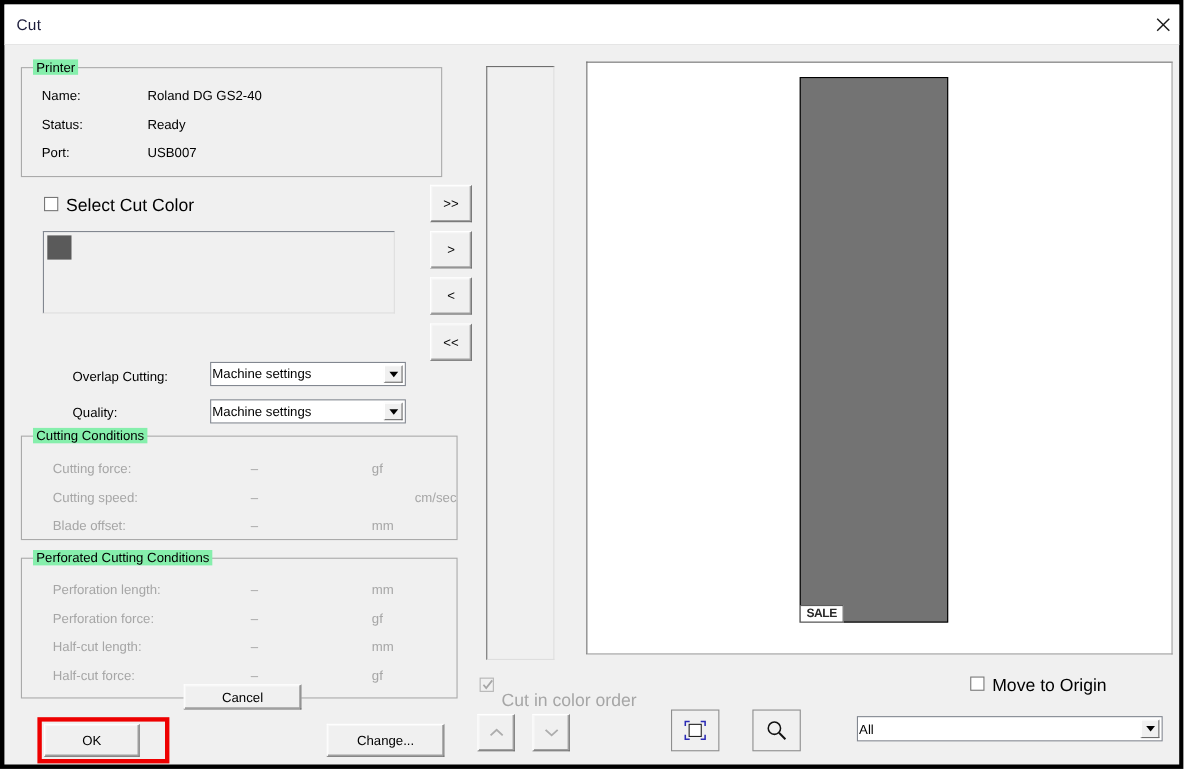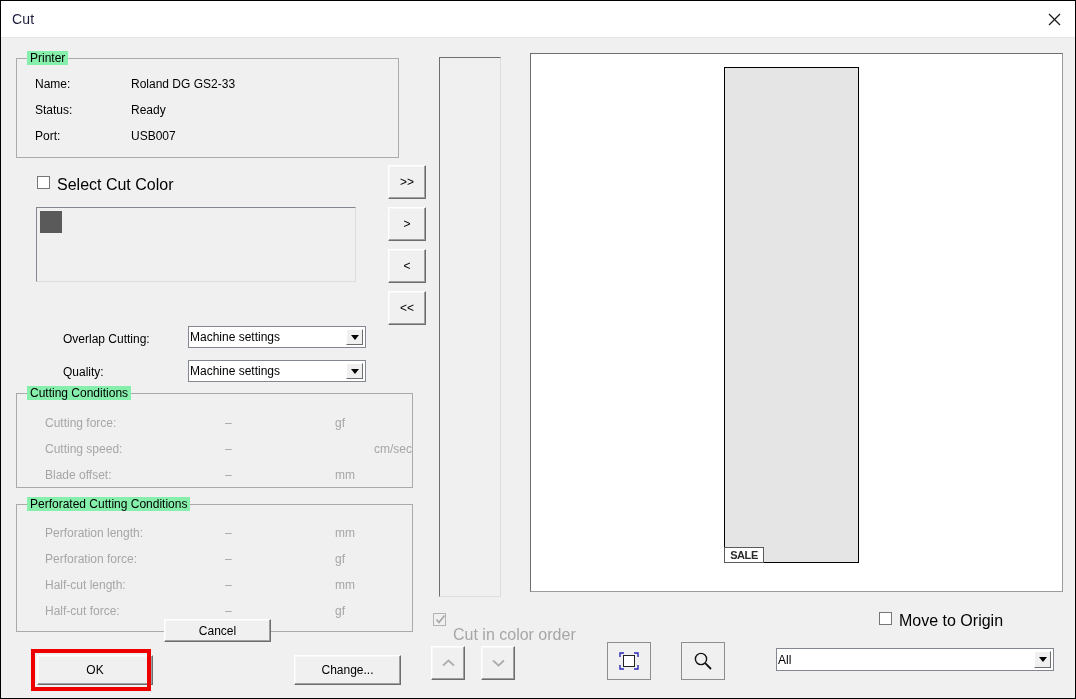--- a/index.html
+++ b/index.html
@@ -10,21 +10,21 @@
   body {
     font-family: "Liberation Sans", sans-serif;
     font-size: 12px;
     color: #000000;
   }
   #window {
     position: relative;
     width: 1076px;
     height: 699px;
     background: #f0f0f0;
-    border: 1px solid #000000;
+    border: 4px solid #000000;
     box-sizing: border-box;
     overflow: hidden;
   }
 
   
   #titlebar {
     position: absolute;
     left: 0; top: 0;
     width: 1076px;
     height: 37px;
@@ -203,21 +203,21 @@
     border-top: 1px solid #6e6e6e;
     border-left: 1px solid #6e6e6e;
     box-sizing: border-box;
   }
   #media-rect {
     position: absolute;
     left: 193px; top: 13px;
     width: 135px; height: 496px;
     border: 1px solid #000000;
     box-sizing: border-box;
-    background: #e5e5e5;
+    background: #737373;
   }
   #sale-object {
     position: absolute;
     left: -1px; bottom: -1px;
     width: 40px; height: 16px;
     border: 1px solid #5b5b5b;
     box-sizing: border-box;
     background: #ffffff;
     font-size: 11px;
     color: #2a2a2a;
@@ -253,21 +253,21 @@
       <svg width="13" height="13" viewBox="0 0 13 13">
         <line x1="1" y1="1" x2="12" y2="12" stroke="#1a1a1a" stroke-width="1.3"></line>
         <line x1="12" y1="1" x2="1" y2="12" stroke="#1a1a1a" stroke-width="1.3"></line>
       </svg>
     </div>
   </div>
 
   <div class="groupbox" style="left:15px; top:57px; width:383px; height:100px;">
     <div class="gb-title">Printer</div>
     <div class="row-label" style="left:18px; top:18px;">Name:</div>
-    <div class="row-value" style="left:114px; top:18px;">Roland DG GS2-33</div>
+    <div class="row-value" style="left:114px; top:18px;">Roland DG GS2-40</div>
     <div class="row-label" style="left:18px; top:44px;">Status:</div>
     <div class="row-value" style="left:114px; top:44px;">Ready</div>
     <div class="row-label" style="left:18px; top:70px;">Port:</div>
     <div class="row-value" style="left:114px; top:70px;">USB007</div>
   </div>
 
   <div class="chk" style="left:36px; top:175px;"></div>
   <div class="chk-label" style="left:56px; top:175px;">Select Cut Color</div>
 
   <div class="listbox" style="left:35px; top:206px; width:320px; height:75px;">
@@ -332,21 +332,21 @@
 
     <div class="row-label disabled-text" style="left:28px; top:73px;">Half-cut length:</div>
     <div class="row-value disabled-text" style="left:208px; top:73px;">–</div>
     <div class="row-value disabled-text" style="left:318px; top:73px;">mm</div>
 
     <div class="row-label disabled-text" style="left:28px; top:99px;">Half-cut force:</div>
     <div class="row-value disabled-text" style="left:208px; top:99px;">–</div>
     <div class="row-value disabled-text" style="left:318px; top:99px;">gf</div>
   </div>
 
-  <div class="btn3d" style="left:36px; top:654px; width:116px; height:30px;">
+  <div class="btn3d" style="left:36px; top:654px; width:87px; height:30px;">
     <span>OK</span>
   </div>
   <div id="ok-highlight"></div>
 
   <div class="btn3d" style="left:163px; top:618px; width:107px; height:23px;">
     <span>Cancel</span>
   </div>
   <div class="btn3d" style="left:293px; top:654px; width:107px; height:30px;">
     <span>Change...</span>
   </div>

